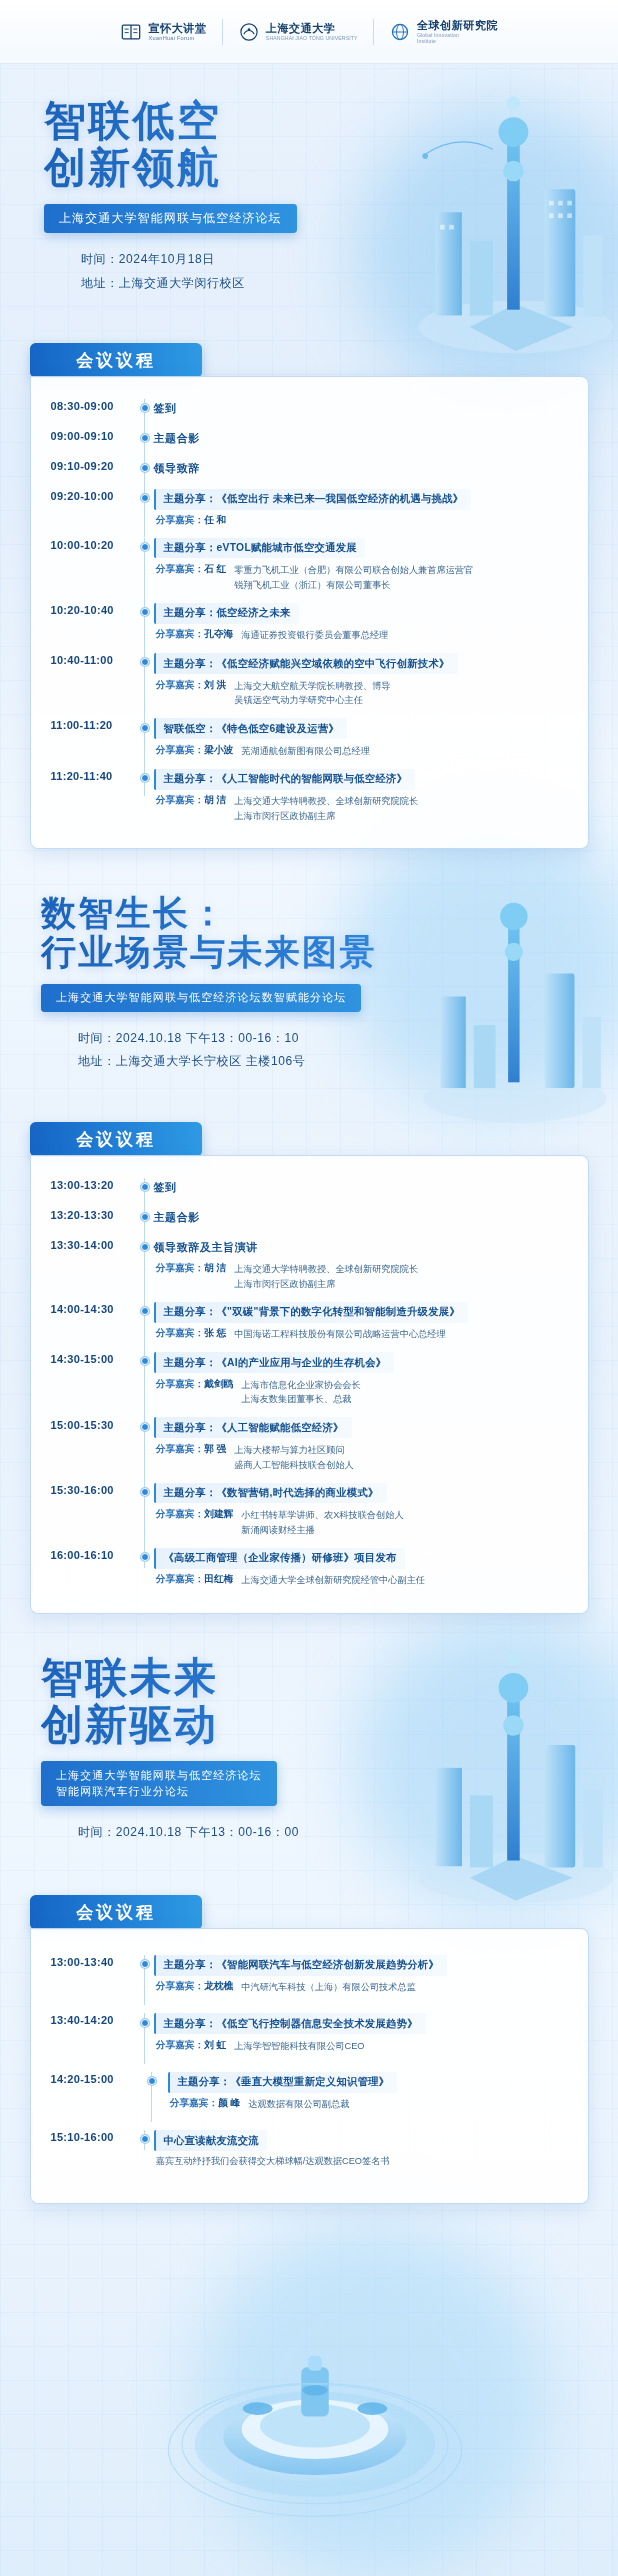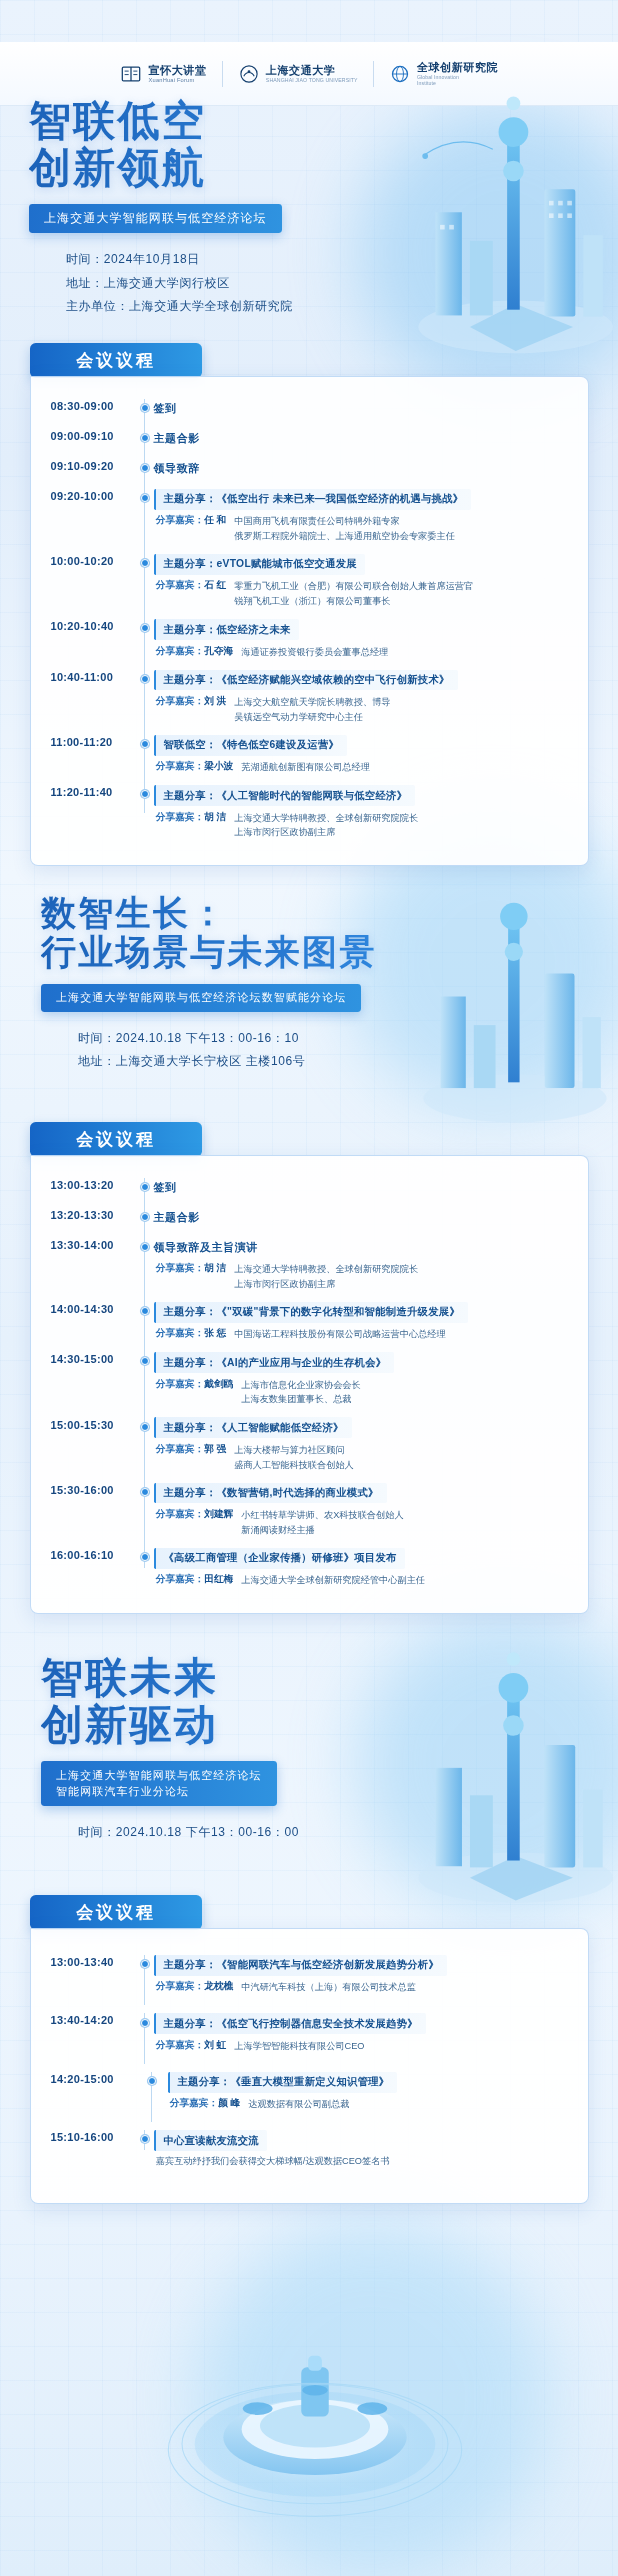--- a/index.html
+++ b/index.html
@@ -16,21 +16,20 @@
                      linear-gradient(90deg,rgba(120,180,240,.07) 0.6px,transparent 0.6px);
     background-size:34px 34px;pointer-events:none;
   }
   .glow{position:absolute;border-radius:50%;filter:blur(34px);opacity:.45;pointer-events:none;}
   
   .logobar{
     position:absolute;left:0;top:0;width:618px;height:64px;
     background:linear-gradient(180deg,#ffffff 0%,#f4f9ff 100%);
     display:flex;align-items:center;justify-content:center;gap:0;
     border-bottom:0.6px solid rgba(120,170,225,.25);
-    margin-top:42px;
   }
   .logo-cell{display:flex;align-items:center;gap:5.7px;padding:0 15px;}
   .logo-div{width:0.6px;height:26px;background:#c9dcf0;}
   .logo-mark{width:23px;height:23px;flex:0 0 23px;display:flex;align-items:center;justify-content:center;}
   .logo-txt{display:flex;flex-direction:column;line-height:1.18;}
   .logo-cn{font-size:11px;font-weight:700;color:#15406f;letter-spacing:0.6px;}
   .logo-en{font-size:5.7px;color:#5c7fa6;letter-spacing:0.2px;}
   .logo-en2{font-size:5.2px;color:#7e9bbb;letter-spacing:0.1px;}
   
   .hero{position:absolute;left:0;width:618px;}
@@ -148,35 +147,32 @@
     </span>
     <span class="logo-txt">
       <span class="logo-cn">全球创新研究院</span>
       <span class="logo-en2">Global Innovation</span>
       <span class="logo-en2">Institute</span>
     </span>
   </div>
 </div>
 
 <div class="hero" style="top:97px;">
-  <div style="position:relative;padding-left:29px;">
+  <div style="position:relative;padding-left:44px;">
     <div class="hero-title grad">
       <span>智联低空</span>
       <span class="l2">创新领航</span>
     </div>
     <div class="hero-sub">上海交通大学智能网联与低空经济论坛</div>
     <div class="hero-meta">
       <div>
         <span class="lbl">时间：</span><span>2024年10月18日</span>
       </div>
       <div>
         <span class="lbl">地址：</span><span>上海交通大学闵行校区</span>
-      </div>
-      <div>
-        <span class="lbl">主办单位：</span><span>上海交通大学全球创新研究院</span>
       </div>
     </div>
   </div>
 </div>
 <svg class="city" style="left:401px;top:69px;" width="218" height="298" viewBox="0 0 380 520">
   <defs>
     <linearGradient id="g1" x1="0" y1="0" x2="0" y2="1">
         <stop offset="0" stop-color="#6fc4f2"></stop>
         <stop offset="1" stop-color="#2f7fd0"></stop>
       </linearGradient>
@@ -248,22 +244,20 @@
     <div class="row">
       <div class="time">09:20-10:00</div>
       <div class="rail">
           <span class="dot"></span>
         </div>
       <div class="cell">
         <div class="topic">主题分享：《低空出行 未来已来—我国低空经济的机遇与挑战》</div>
         <div class="speaker">
           <span class="sp-label">分享嘉宾：</span>
           <span class="sp-name">任  和</span>
-          <span class="sp-desc" style="white-space:pre-line">中国商用飞机有限责任公司特聘外籍专家
-俄罗斯工程院外籍院士、上海通用航空协会专家委主任</span>
         </div>
       </div>
     </div>
 
     <div class="row">
       <div class="time">10:00-10:20</div>
       <div class="rail">
           <span class="dot"></span>
         </div>
       <div class="cell">

